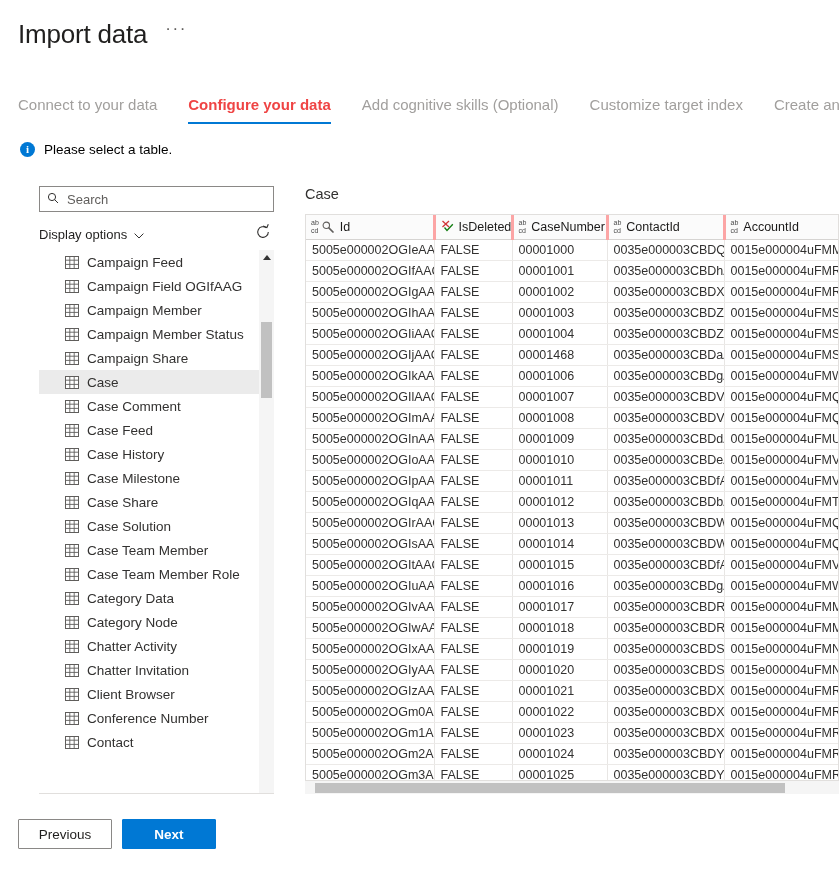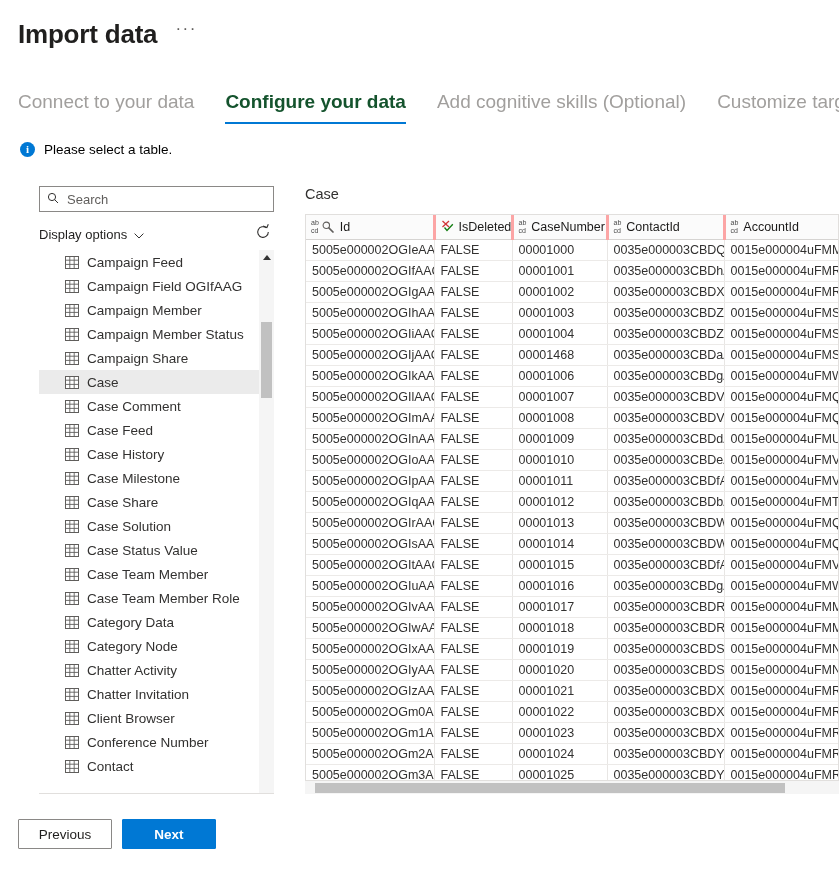--- a/index.html
+++ b/index.html
@@ -14,21 +14,21 @@
 
   
   .page-header {
     display: flex;
     align-items: center;
     padding: 14px 0 0 18px;
     height: 54px;
   }
   .page-title {
     font-size: 26px;
-    font-weight: 700;
+    font-weight: 400;
     color: #201f1e;
     letter-spacing: -0.2px;
   }
   .ellipsis-btn {
     margin-left: 18px;
     font-size: 17px;
     color: #605e5c;
     letter-spacing: 1.5px;
     cursor: pointer;
     line-height: 10px;
@@ -37,31 +37,31 @@
 
   
   .tabs {
     display: flex;
     align-items: flex-end;
     padding-left: 18px;
     height: 44px;
     margin-top: 26px;
   }
   .tab {
-    font-size: 19px;
+    font-size: 15px;
     color: #a19f9d;
     padding: 0 0 9px 0;
     margin-right: 31px;
     cursor: pointer;
     white-space: nowrap;
     border-bottom: 2px solid transparent;
     margin-top: 36px;
   }
   .tab.active {
-    color: #14532d;
+    color: #ef4444;
     font-weight: 600;
     border-bottom: 2px solid #0078d4;
   }
 
   
   .info-bar {
     display: flex;
     align-items: center;
     padding-left: 20px;
     height: 30px;
@@ -483,32 +483,20 @@
             <span class="tbl-icon" style="display: inline-flex;">
               <svg width="14" height="13" viewBox="0 0 14 13">
                 <rect x="0.5" y="0.5" width="13" height="12" fill="#ffffff" stroke="#605e5c" stroke-width="1"></rect>
                 <line x1="0.5" y1="4.2" x2="13.5" y2="4.2" stroke="#605e5c" stroke-width="0.9"></line>
                 <line x1="0.5" y1="8.4" x2="13.5" y2="8.4" stroke="#605e5c" stroke-width="0.9"></line>
                 <line x1="4.8" y1="0.5" x2="4.8" y2="12.5" stroke="#605e5c" stroke-width="0.9"></line>
                 <line x1="9.2" y1="0.5" x2="9.2" y2="12.5" stroke="#605e5c" stroke-width="0.9"></line>
               </svg>
             </span>
             <span>Case Solution</span>
-          </div>
-          <div class="tl-item">
-            <span class="tbl-icon" style="display: inline-flex;">
-              <svg width="14" height="13" viewBox="0 0 14 13">
-                <rect x="0.5" y="0.5" width="13" height="12" fill="#ffffff" stroke="#605e5c" stroke-width="1"></rect>
-                <line x1="0.5" y1="4.2" x2="13.5" y2="4.2" stroke="#605e5c" stroke-width="0.9"></line>
-                <line x1="0.5" y1="8.4" x2="13.5" y2="8.4" stroke="#605e5c" stroke-width="0.9"></line>
-                <line x1="4.8" y1="0.5" x2="4.8" y2="12.5" stroke="#605e5c" stroke-width="0.9"></line>
-                <line x1="9.2" y1="0.5" x2="9.2" y2="12.5" stroke="#605e5c" stroke-width="0.9"></line>
-              </svg>
-            </span>
-            <span>Case Status Value</span>
           </div>
           <div class="tl-item">
             <span class="tbl-icon" style="display: inline-flex;">
               <svg width="14" height="13" viewBox="0 0 14 13">
                 <rect x="0.5" y="0.5" width="13" height="12" fill="#ffffff" stroke="#605e5c" stroke-width="1"></rect>
                 <line x1="0.5" y1="4.2" x2="13.5" y2="4.2" stroke="#605e5c" stroke-width="0.9"></line>
                 <line x1="0.5" y1="8.4" x2="13.5" y2="8.4" stroke="#605e5c" stroke-width="0.9"></line>
                 <line x1="4.8" y1="0.5" x2="4.8" y2="12.5" stroke="#605e5c" stroke-width="0.9"></line>
                 <line x1="9.2" y1="0.5" x2="9.2" y2="12.5" stroke="#605e5c" stroke-width="0.9"></line>
               </svg>

